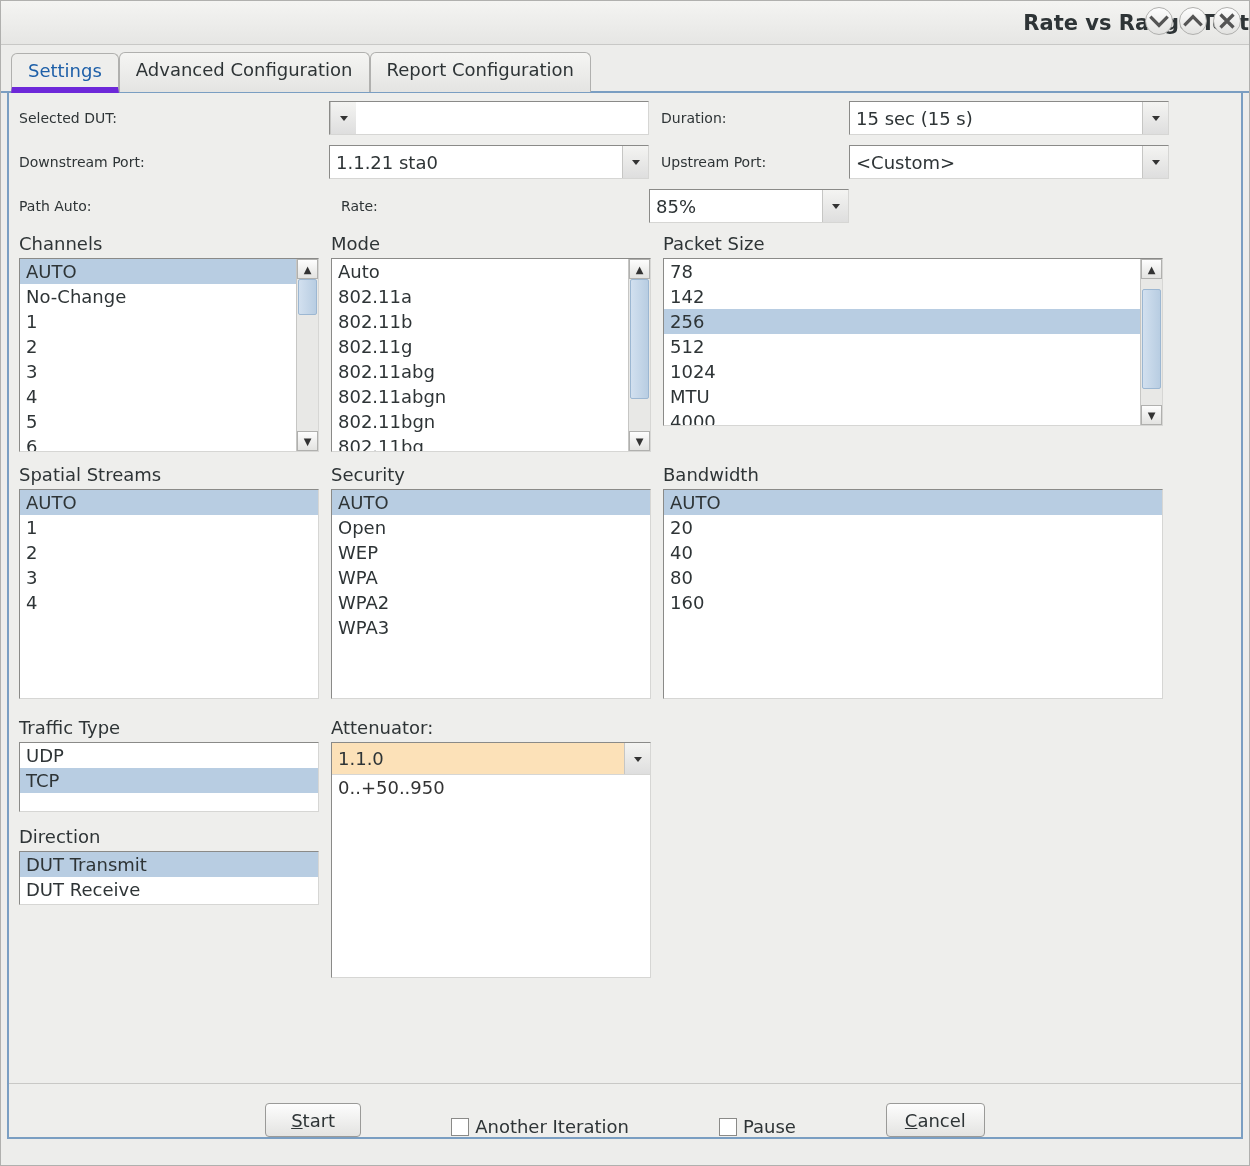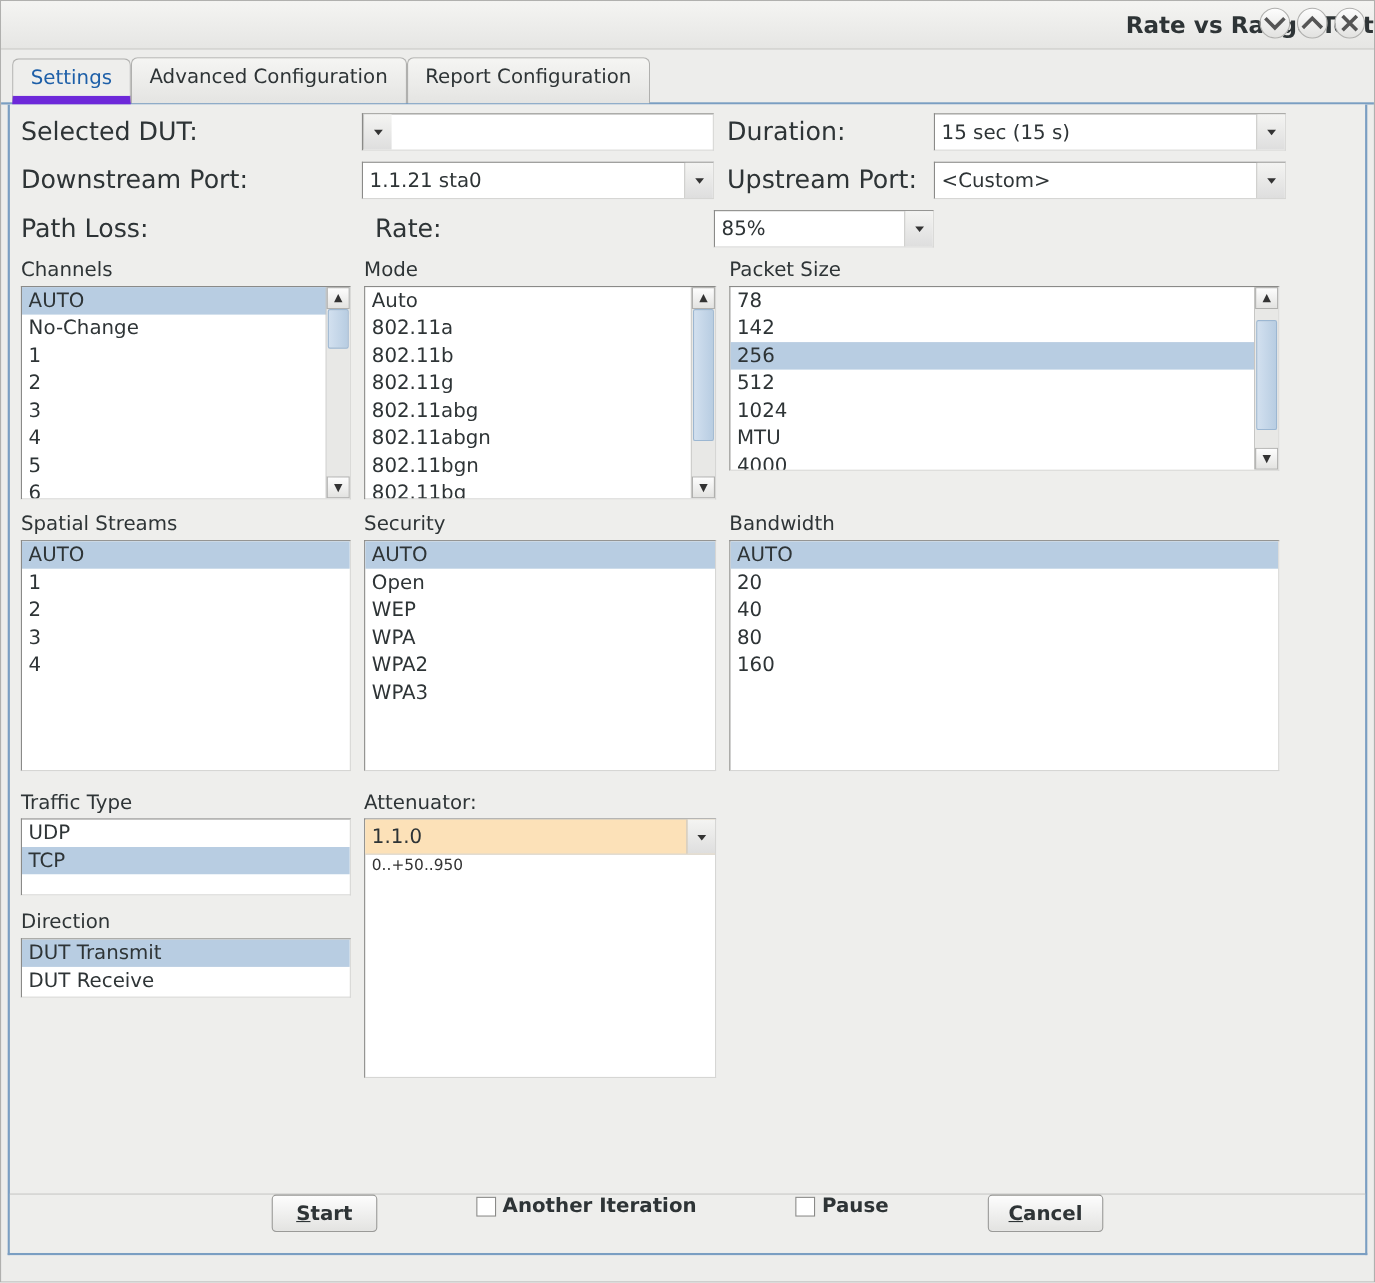--- a/index.html
+++ b/index.html
@@ -59,42 +59,42 @@
     margin-right: 0;
     border-top-left-radius: 6px;
     border-top-right-radius: 6px;
     cursor:pointer;
     font-size:18px;
     position:relative;
     top:1px;
   }
   .tab.active {
     background: #eeeeec;
-    border-bottom: 8px solid #6d28d9;
+    border-bottom: 6px solid #6d28d9;
     color:#1d5fa8;
     z-index:2;
     top:2px;
   }
   .content {
     border: 2px solid #7a9ec2;
     border-top: none;
     margin: 0 6px 6px 6px;
     padding: 8px 10px 10px 10px;
     height: 1046px;
     position:relative;
     background:#eeeeec;
   }
   .form-grid {
     display:grid;
     grid-template-columns: 310px 320px 200px 320px;
     row-gap: 10px;
     align-items:center;
     margin-bottom: 10px;
   }
-  .form-grid label { font-size:23px; }
+  .form-grid label { font-size:14px; }
   .combo, .textin {
     display:flex;
     background:#fff;
     border-top:1px solid #8a8a88;
     border-left:1px solid #8a8a88;
     border-right:1px solid #d6d6d4;
     border-bottom:1px solid #d6d6d4;
     height:34px;
     align-items:center;
   }
@@ -173,28 +173,27 @@
     border-bottom:1px solid #d6d6d4;
     height: 236px;
   }
   .atten-combo {
     display:flex;align-items:center;
     height:32px;border-bottom:1px solid #d6d6d4;
     background:#fce1b8;
   }
   .atten-combo .val{flex:1;padding:0 6px;}
   .atten-combo .arrow{width:26px;height:100%;border-left:1px solid #c6c6c4;background:linear-gradient(#f4f4f2,#dedede);display:flex;align-items:center;justify-content:center;}
-  .atten-sub { font-size:14px;padding:2px 6px;color:#333; }
+  .atten-sub { font-size:18px;padding:2px 6px;color:#333; }
   .footer {
     position:absolute;left:0;right:0;bottom:0;
     height:54px;border-top:1px solid #c8c8c6;
-    display:flex;align-items:flex-start;justify-content:center;
+    display:flex;align-items:flex-end;justify-content:center;
     gap: 90px;
     background:#eeeeec;
-    font-weight:bold;
   }
   .btn {
     height:34px;min-width:96px;padding:0 18px;
     border:1px solid #9a9a98;
     background:linear-gradient(#fdfdfd,#e3e3e1);
     border-radius:4px;
     display:flex;align-items:center;justify-content:center;
     cursor:pointer;font-size:18px;
   }
   .chk { display:flex;align-items:center;gap:6px;cursor:pointer;}
@@ -269,21 +268,21 @@
       <label style="padding-left:12px;">Upstream Port:</label>
       <div class="combo">
         <div class="val">&lt;Custom&gt;</div>
         <div class="arrow">
             <svg class="tri" viewBox="0 0 12 12">
               <polygon points="2,4 10,4 6,9" fill="#333"></polygon>
             </svg>
           </div>
       </div>
 
-      <label>Path Loss:</label>
+      <label>Path Auto:</label>
       <label style="padding-left:12px;">Rate:</label>
       <div class="combo">
         <div class="val">85%</div>
         <div class="arrow">
             <svg class="tri" viewBox="0 0 12 12">
               <polygon points="2,4 10,4 6,9" fill="#333"></polygon>
             </svg>
           </div>
       </div>
     </div>

